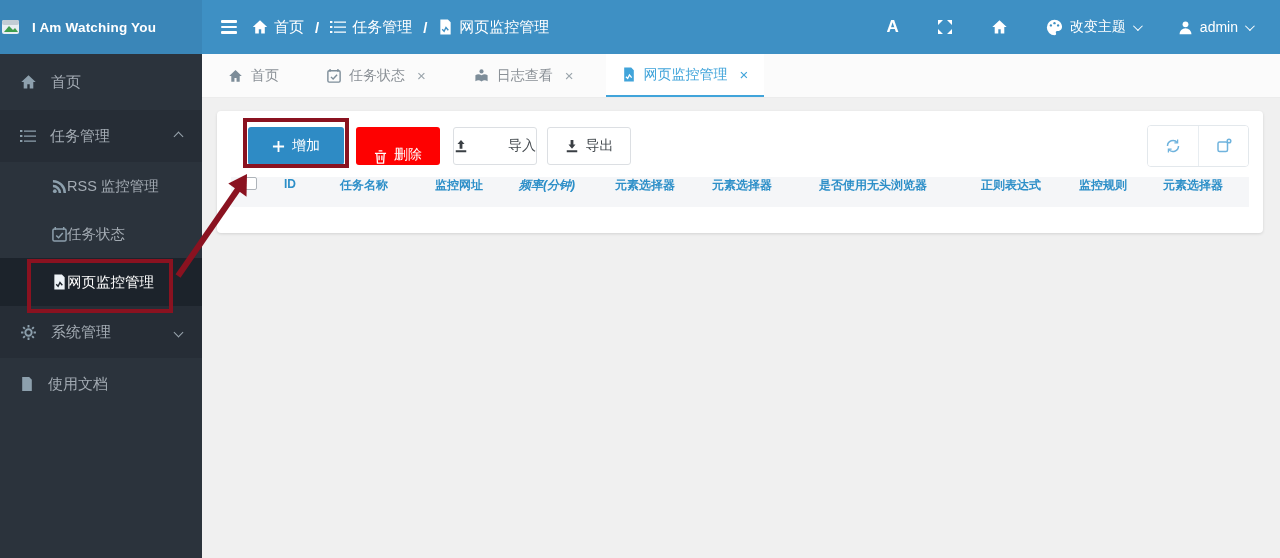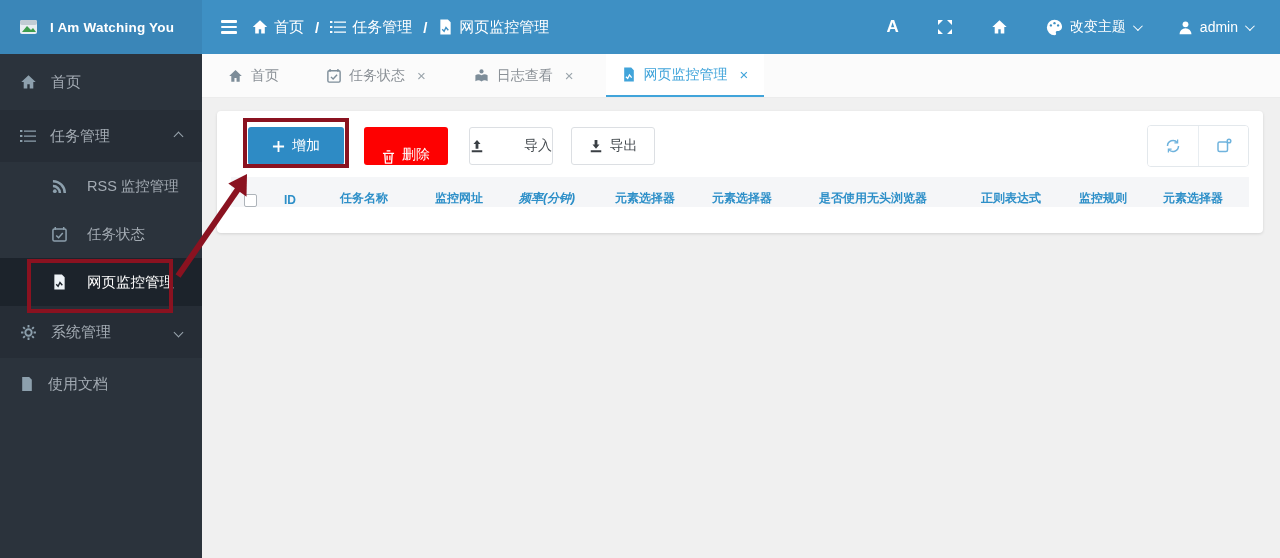--- a/index.html
+++ b/index.html
@@ -1,67 +1,67 @@
 <!DOCTYPE html>
 <html><head>
 <meta charset="utf-8">
 <style>
   * { margin:0; padding:0; box-sizing:border-box; }
   body { font-family:"Liberation Sans", sans-serif; }
   .screen { position:relative; width:1280px; height:558px; background:#f0f0f0; overflow:hidden; }
 
   
   .header { position:absolute; left:0; top:0; width:1280px; height:54px; display:flex; align-items:stretch; background:#3e90c4; z-index:3; }
-  .logo { width:202px; height:54px; background:#3a86b8; display:flex; align-items:center; gap:9px; padding-left:19px; flex:none; }
+  .logo { width:202px; height:54px; background:#3a86b8; display:flex; align-items:center; gap:9px; padding-left:1px; flex:none; }
   .logo-title { color:#fff; font-weight:bold; font-size:13.5px; letter-spacing:.2px; }
   .hamburger { width:46px; display:flex; flex-direction:column; justify-content:center; align-items:center; gap:3px; cursor:pointer; margin-left:4px; }
   .hamburger i { display:block; width:16px; height:2.5px; background:#fff; border-radius:1px; }
   .breadcrumb { display:flex; align-items:center; gap:9px; color:#fff; font-size:15px; }
   .crumb { display:flex; align-items:center; gap:6px; }
   .crumb-sep { font-size:15px; font-weight:bold; padding:0 2px; }
   .h-actions { margin-left:auto; display:flex; align-items:center; gap:38px; padding-right:28px; color:#fff; }
   .h-act { display:flex; align-items:center; gap:7px; font-size:14px; cursor:pointer; }
   .font-btn { font-size:17px; font-weight:bold; }
   .chev-down { width:7px; height:7px; border-right:1.6px solid #fff; border-bottom:1.6px solid #fff; transform:rotate(45deg) translateY(-2px); display:inline-block; }
   .icon { display:inline-flex; align-items:center; justify-content:center; }
 
   
   .sidebar { position:absolute; left:0; top:54px; width:202px; height:504px; background:#2b333c; z-index:2; }
   .side-item { display:flex; align-items:center; gap:14px; height:52px; padding-left:20px; color:#a3abb3; font-size:15px; cursor:pointer; position:relative; }
   .side-item.first { height:56px; }
   .side-item.open { background:#262d36; }
-  .side-item.sub { height:48px; padding-left:52px; gap:20px; font-size:14.5px; }
+  .side-item.sub { height:48px; padding-left:52px; gap:0; font-size:14.5px; }
   .side-item.active { background:#1c232b; color:#fff; }
   .side-item .icon { color:#8da0ad; }
   .side-item.active .icon { color:#eef3f7; }
   .side-chev { position:absolute; right:20px; width:7px; height:7px; border-right:1.6px solid #9aa5ae; border-bottom:1.6px solid #9aa5ae; }
   .side-chev.up { transform:rotate(-135deg); }
   .side-chev.down { transform:rotate(45deg); }
 
   
   .tabbar { position:absolute; left:202px; top:54px; width:1078px; height:44px; background:#fbfbfb; border-bottom:1px solid #ececec; display:flex; align-items:stretch; padding-left:10px; z-index:1; }
   .tab { display:flex; align-items:center; gap:8px; padding:0 16px; margin-right:16px; color:#8a9096; font-size:14px; cursor:pointer; }
   .tab .icon { color:#7d8d99; }
   .tab-close { color:#9aa4ab; font-size:15px; margin-left:4px; }
   .tab.active { background:#fff; color:#41a4da; border-bottom:2px solid #41a4da; }
   .tab.active .icon, .tab.active .tab-close { color:#41a4da; }
 
   
   .card { position:absolute; left:217px; top:111px; width:1046px; height:122px; background:#fff; border-radius:4px; box-shadow:0 1px 3px rgba(0,0,0,.12); z-index:1; }
-  .toolbar { display:flex; align-items:center; padding:14px 14px 0 31px;gap:8px; }
+  .toolbar { display:flex; align-items:center; padding:14px 14px 0 31px; }
   .btn { display:inline-flex; align-items:center; justify-content:center; gap:7px; height:38px; border-radius:3px; font-size:14px; cursor:pointer; border:1px solid transparent; }
   .btn-add { width:96px; background:#2e8bc5; color:#fff; }
   .btn-del { width:84px; background:#fe0101; color:#fff; margin-left:12px;align-items:flex-end; }
   .btn-plain { width:84px; background:#fff; color:#454b50; border-color:#dcdfe3; }
   .btn-imp { margin-left:13px;justify-content:space-between; } .btn-exp { margin-left:10px;font-family:Liberation Serif, serif; }
   .right-group { margin-left:auto; display:flex; border:1px solid #e3e8ec; border-radius:4px; overflow:hidden; }
   .mini-btn { width:50px; height:40px; display:flex; align-items:center; justify-content:center; color:#6fb3dd; background:#fff; cursor:pointer; }
   .mini-btn + .mini-btn { border-left:1px solid #e8edf1; }
 
-  .thead { margin:10px 14px 0 14px; height:30px; background:#f5f6f8; display:flex; align-items:flex-end; color:#2d8fc8; font-weight:bold; font-size:12px; }
+  .thead { margin:10px 14px 0 14px; height:30px; background:#f5f6f8; display:flex; align-items:flex-start; color:#2d8fc8; font-weight:bold; font-size:12px; }
   .th { text-align:center; flex:none; }
   .th-check { width:38px; display:flex; justify-content:center; }
   .checkbox { width:13px; height:13px; background:#fff; border:1px solid #aeb4ba; border-radius:2px; cursor:pointer; }
   .c1{width:42px;} .c2{width:106px;} .c3{width:84px;} .c4{width:92px;font-style:italic;} .c5{width:104px;} .c6{width:90px;}
   .c7{width:172px;} .c8{width:104px;} .c9{width:80px;} .c10{width:100px;}
 
   
   .anno-box { position:absolute; border:4px solid #8a1220; z-index:10; pointer-events:none; }
   .anno-sidebar { left:27px; top:259px; width:146px; height:54px; }
   .anno-button { left:243px; top:118px; width:106px; height:50px; border-width:4px; }

